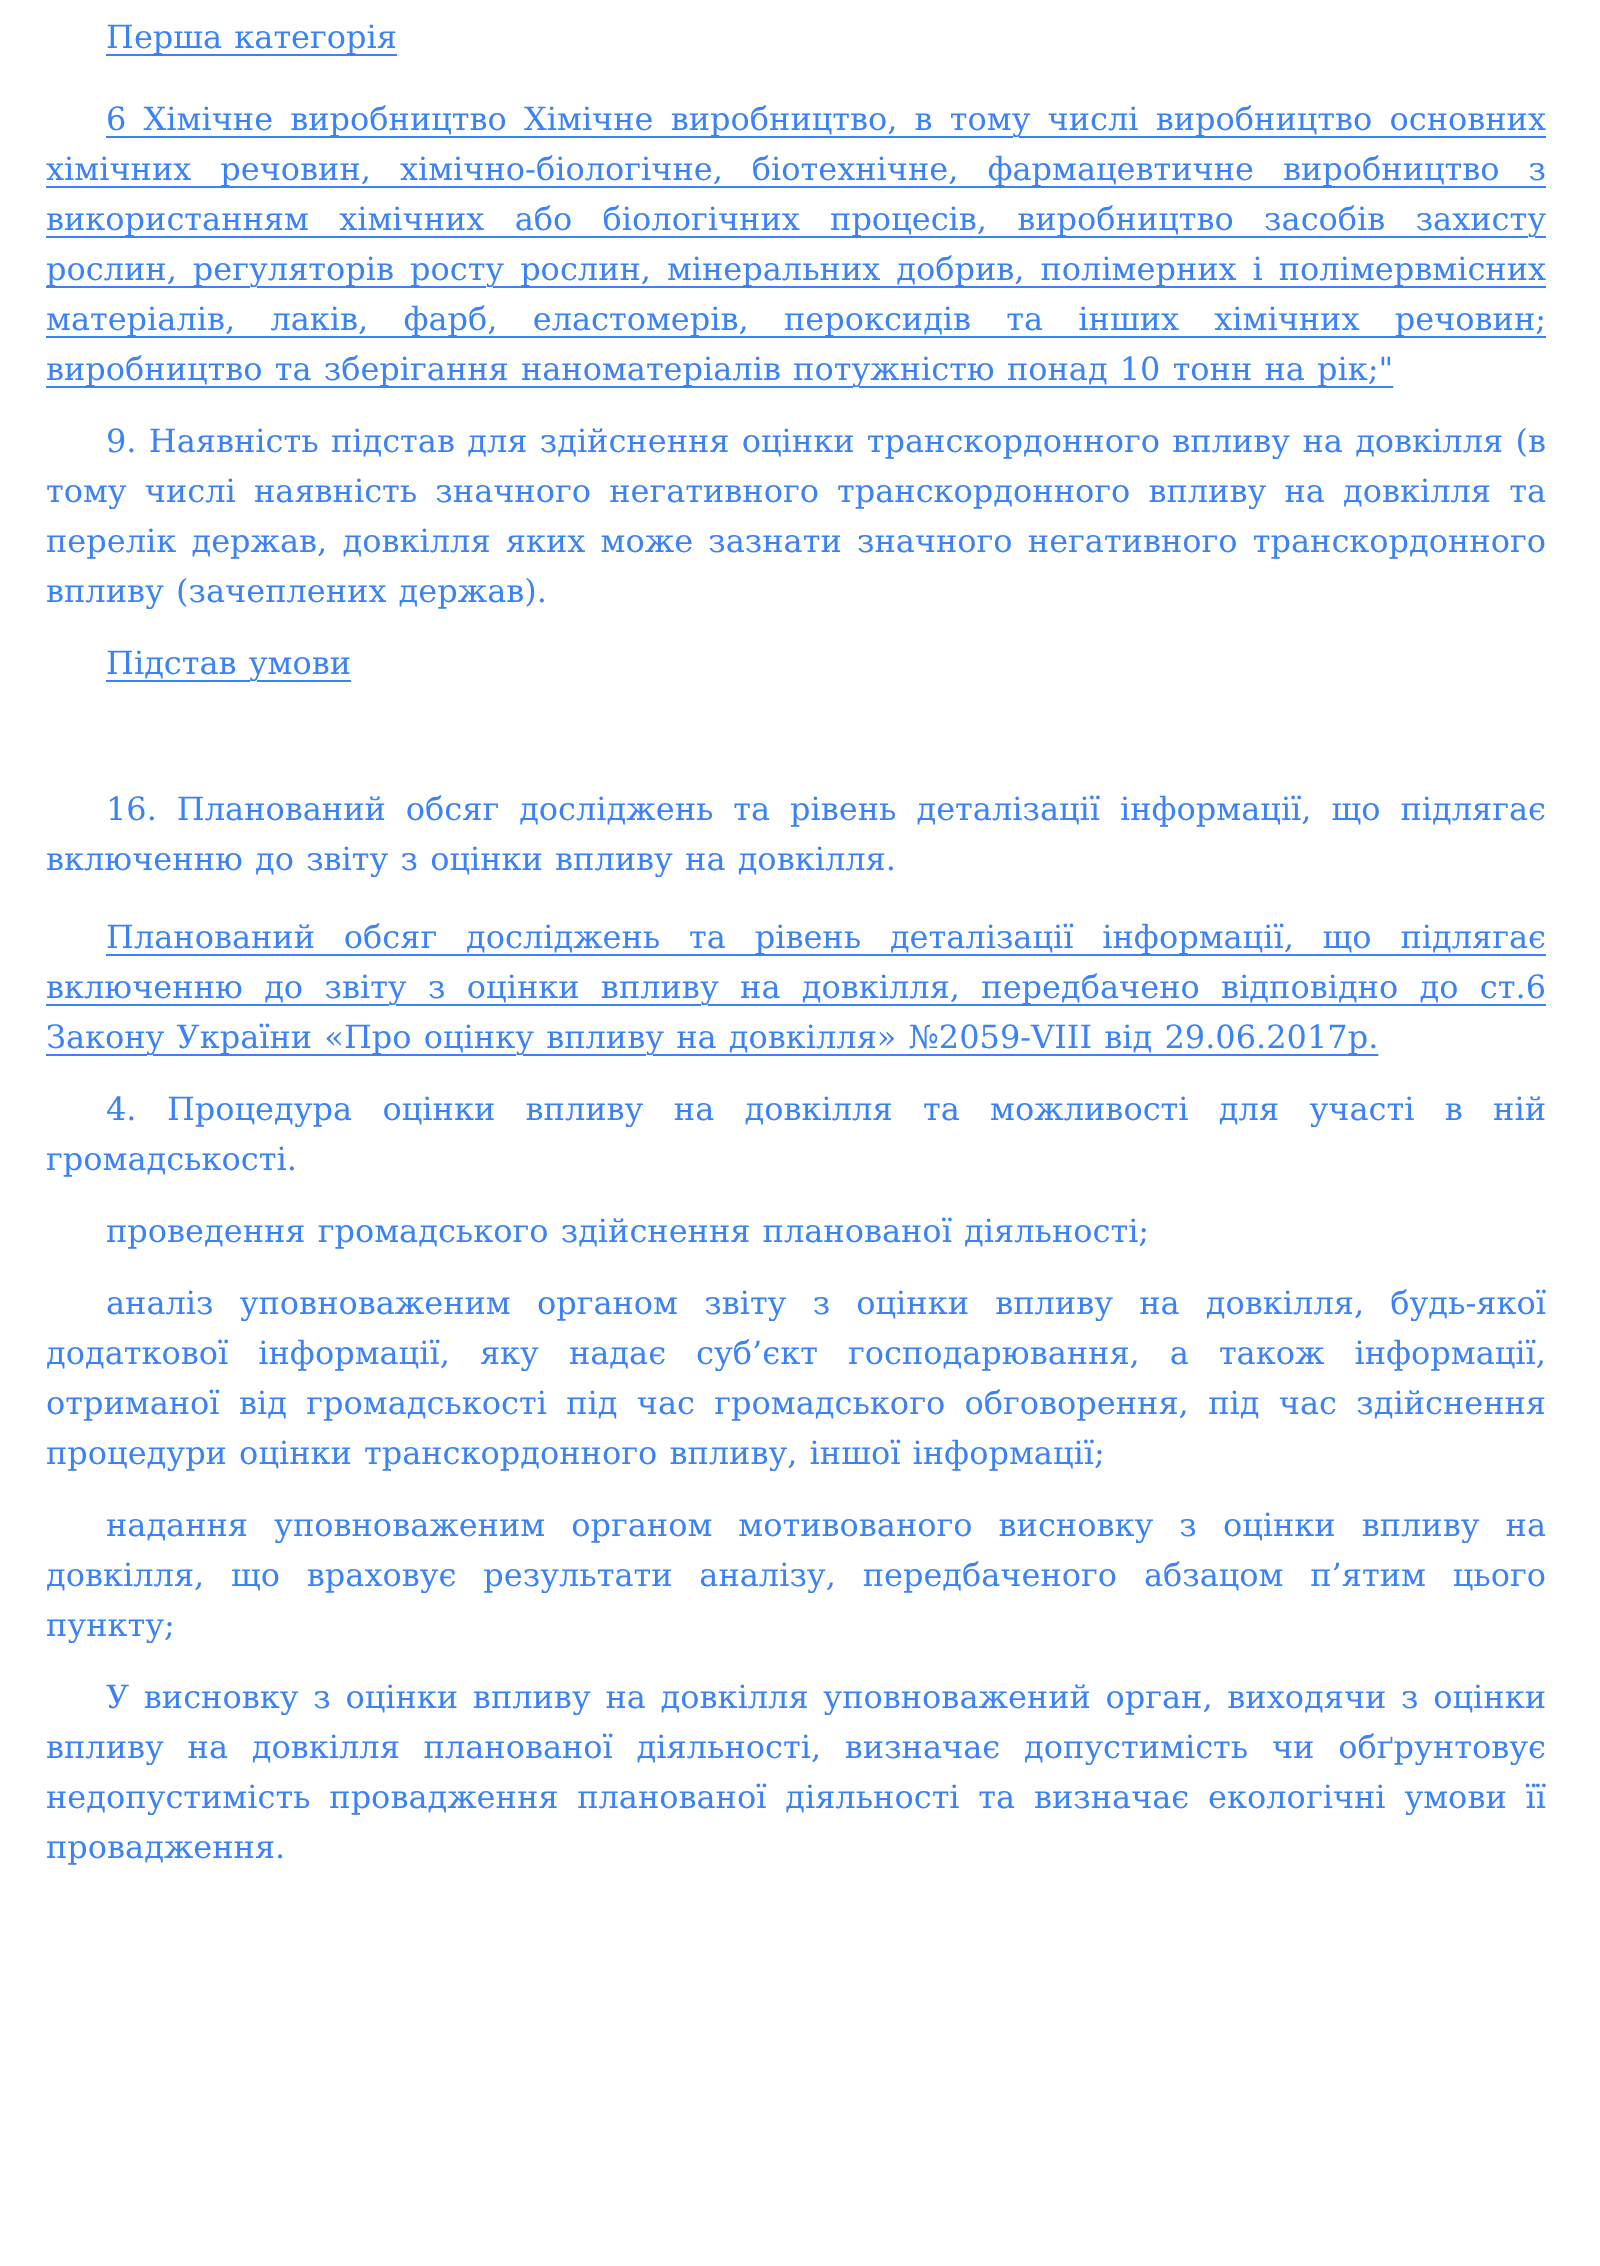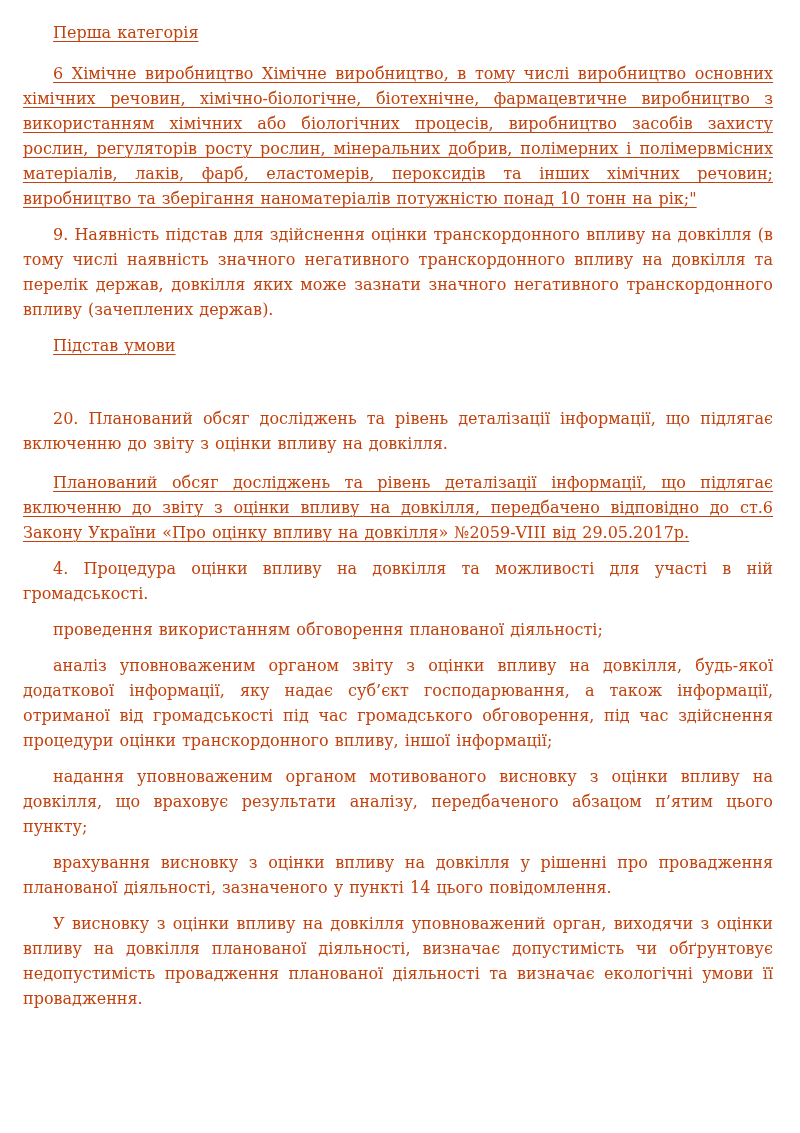--- a/index.html
+++ b/index.html
@@ -9,23 +9,23 @@
   }
   body {
     width: 800px;
     height: 1133px;
     overflow: hidden;
   }
   .page {
     box-sizing: border-box;
     width: 800px;
     height: 1133px;
-    padding: 20px 27px 0 23px;
+    padding: 6px 27px 0 23px;
     background: #ffffff;
-    color: #c2410c;
+    color: #3b82f6;
     font-family: "DejaVu Serif", serif;
     font-size: 16px;
     line-height: 25px;
   }
   .page p {
     margin: 0 0 11px 0;
     text-align: justify;
     text-indent: 30px;
     word-spacing: 1px;
   }
@@ -51,31 +51,30 @@
 <div class="page">
 
   <p class="heading u">Перша категорія</p>
 
   <p class="u">6 Хімічне виробництво Хімічне виробництво, в тому числі виробництво основних хімічних речовин, хімічно-біологічне, біотехнічне, фармацевтичне виробництво з використанням хімічних або біологічних процесів, виробництво засобів захисту рослин, регуляторів росту рослин, мінеральних добрив, полімерних і полімервмісних матеріалів, лаків, фарб, еластомерів, пероксидів та інших хімічних речовин; виробництво та зберігання наноматеріалів потужністю понад 10 тонн на рік;"</p>
 
   <p>9. Наявність підстав для здійснення оцінки транскордонного впливу на довкілля (в тому числі наявність значного негативного транскордонного впливу на довкілля та перелік держав, довкілля яких може зазнати значного негативного транскордонного впливу (зачеплених держав).</p>
 
   <p class="u gap-large">Підстав умови</p>
 
-  <p class="gap-med">20. Планований обсяг досліджень та рівень деталізації інформації, що підлягає включенню до звіту з оцінки впливу на довкілля.</p>
+  <p class="gap-med">16. Планований обсяг досліджень та рівень деталізації інформації, що підлягає включенню до звіту з оцінки впливу на довкілля.</p>
 
-  <p class="u">Планований обсяг досліджень та рівень деталізації інформації, що підлягає включенню до звіту з оцінки впливу на довкілля, передбачено відповідно до ст.6 Закону України «Про оцінку впливу на довкілля» №2059-VIII від 29.05.2017р.</p>
+  <p class="u">Планований обсяг досліджень та рівень деталізації інформації, що підлягає включенню до звіту з оцінки впливу на довкілля, передбачено відповідно до ст.6 Закону України «Про оцінку впливу на довкілля» №2059-VIII від 29.06.2017р.</p>
 
   <p>4. Процедура оцінки впливу на довкілля та можливості для участі в ній громадськості.</p>
 
 
 
-  <p>проведення використанням обговорення планованої діяльності;</p>
+  <p>проведення громадського здійснення планованої діяльності;</p>
 
   <p>аналіз уповноваженим органом звіту з оцінки впливу на довкілля, будь-якої додаткової інформації, яку надає суб’єкт господарювання, а також інформації, отриманої від громадськості під час громадського обговорення, під час здійснення процедури оцінки транскордонного впливу, іншої інформації;</p>
 
   <p>надання уповноваженим органом мотивованого висновку з оцінки впливу на довкілля, що враховує результати аналізу, передбаченого абзацом п’ятим цього пункту;</p>
 
-  <p>врахування висновку з оцінки впливу на довкілля у рішенні про провадження планованої діяльності, зазначеного у пункті 14 цього повідомлення.</p>
 
   <p>У висновку з оцінки впливу на довкілля уповноважений орган, виходячи з оцінки впливу на довкілля планованої діяльності, визначає допустимість чи обґрунтовує недопустимість провадження планованої діяльності та визначає екологічні умови її провадження.</p>
 
 </div>
 
 </body></html>

